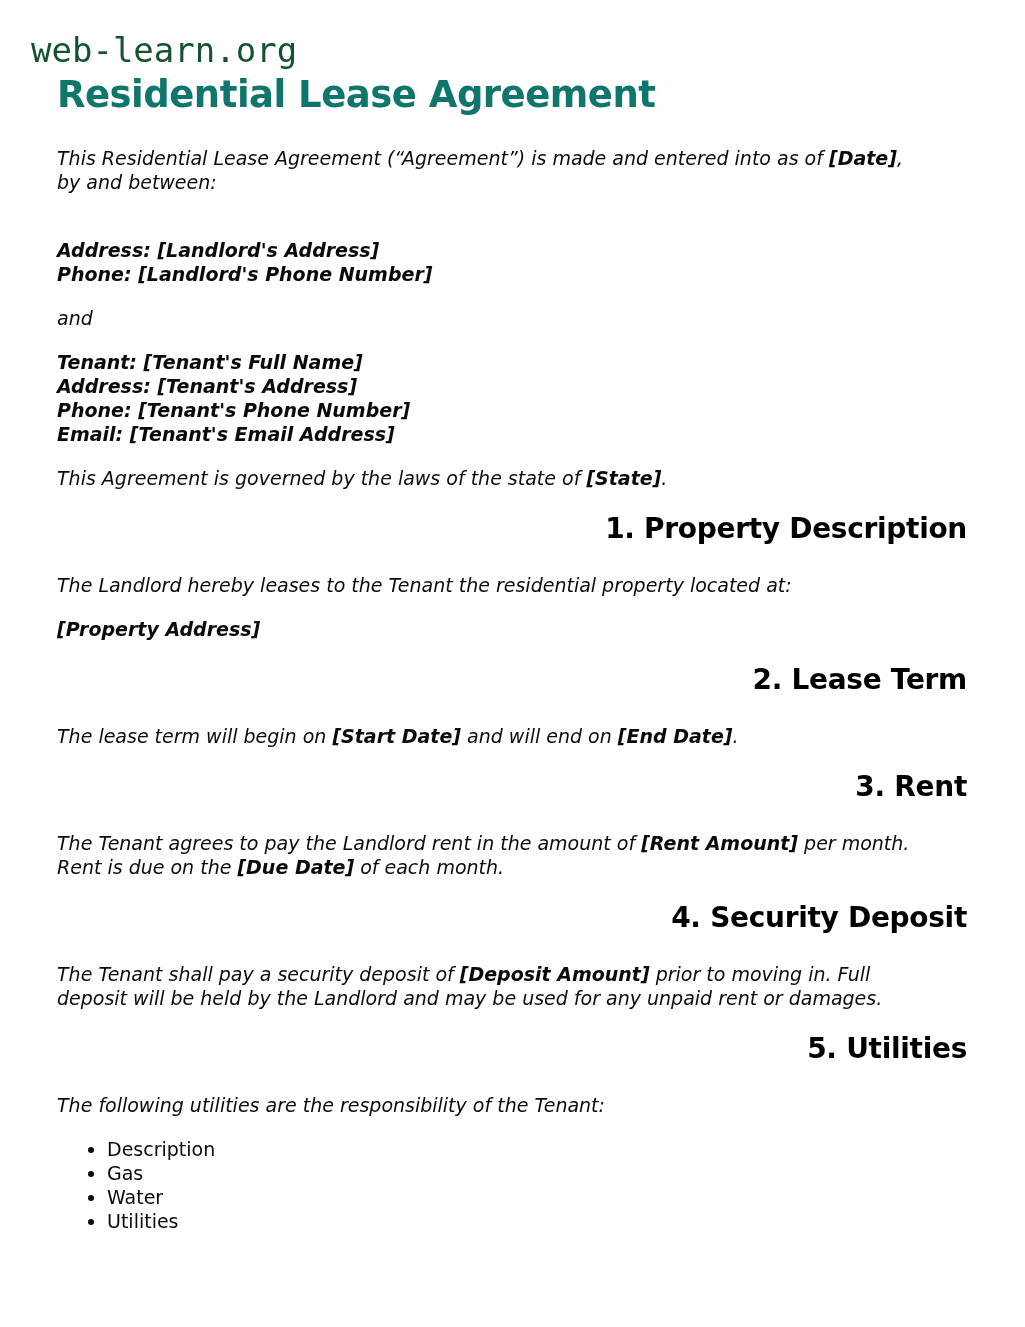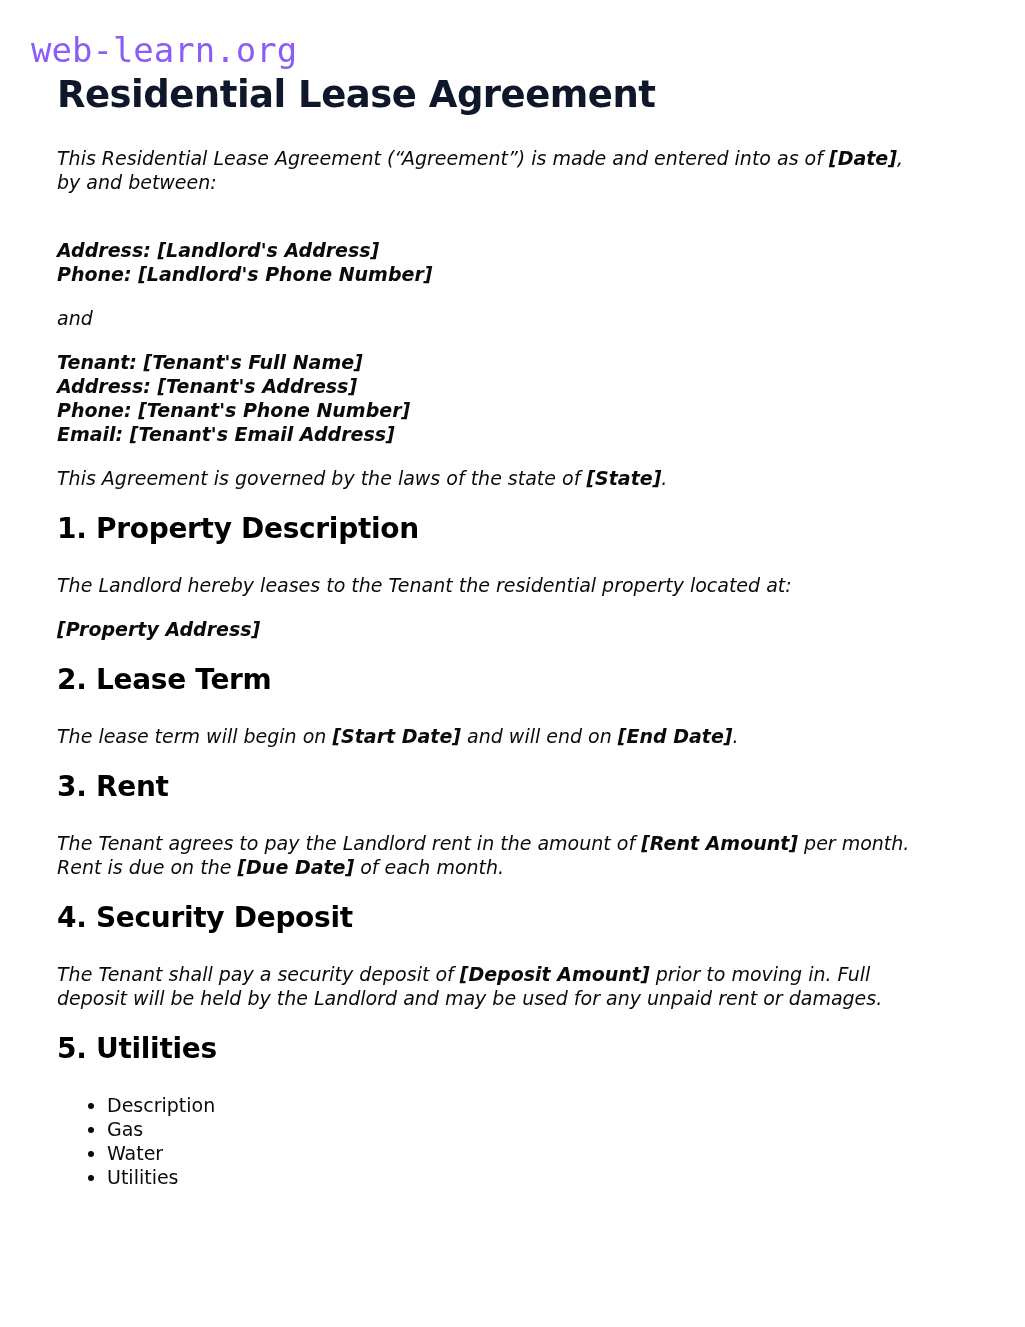--- a/index.html
+++ b/index.html
@@ -14,46 +14,47 @@
     width: 1025px;
     height: 1327px;
     background: #ffffff;
     padding: 30px 57px 0 57px;
     overflow: hidden;
   }
   .logo {
     font-family: "DejaVu Sans Mono", "Liberation Mono", monospace;
     font-size: 34px;
     line-height: 40px;
-    color: #8b5cf6;
+    color: #14532d;
     margin-left: -26px;
     white-space: nowrap;
   }
   h1.doc-title {
     font-size: 37px;
     line-height: 38px;
     margin: 6px 0 32px 0;
     font-weight: bold;
-    color: #0f172a;
+    color: #0f766e;
     letter-spacing: -0.5px;
   }
   .doc {
     max-width: 910px;
     font-size: 19px;
     line-height: 24px;
   }
   .doc p { margin: 20px 0; font-style: italic; }
   .bold-block { font-weight: bold; }
   h2.section-heading {
     font-size: 28px;
     line-height: 32px;
     font-weight: bold;
     color: #000000;
     margin: 23px 0 28px 0;
     letter-spacing: -0.3px;
+    text-align: right;
   }
   strong { font-weight: bold; }
   ul.utilities-list {
     margin: 20px 0;
     padding-left: 50px;
   }
   ul.utilities-list li {
     line-height: 24px;
     margin: 0;
   }
@@ -86,20 +87,21 @@
     <h2 class="section-heading">2. Lease Term</h2>
     <p><span>The lease term will begin on </span><strong>[Start Date]</strong><span> and will end on </span><strong>[End Date]</strong><span>.</span></p>
 
     <h2 class="section-heading">3. Rent</h2>
     <p><span>The Tenant agrees to pay the Landlord rent in the amount of </span><strong>[Rent Amount]</strong><span> per month.</span><br><span>Rent is due on the </span><strong>[Due Date]</strong><span> of each month.</span></p>
 
     <h2 class="section-heading">4. Security Deposit</h2>
     <p><span>The Tenant shall pay a security deposit of </span><strong>[Deposit Amount]</strong><span> prior to moving in. Full</span><br><span>deposit will be held by the Landlord and may be used for any unpaid rent or damages.</span></p>
 
     <h2 class="section-heading">5. Utilities</h2>
+    <p>The following utilities are the responsibility of the Tenant:</p>
     <ul class="utilities-list">
       <li>Description</li>
       <li>Gas</li>
       <li>Water</li>
       <li>Utilities</li>
     </ul>
 
   </div>
 </div>
 

